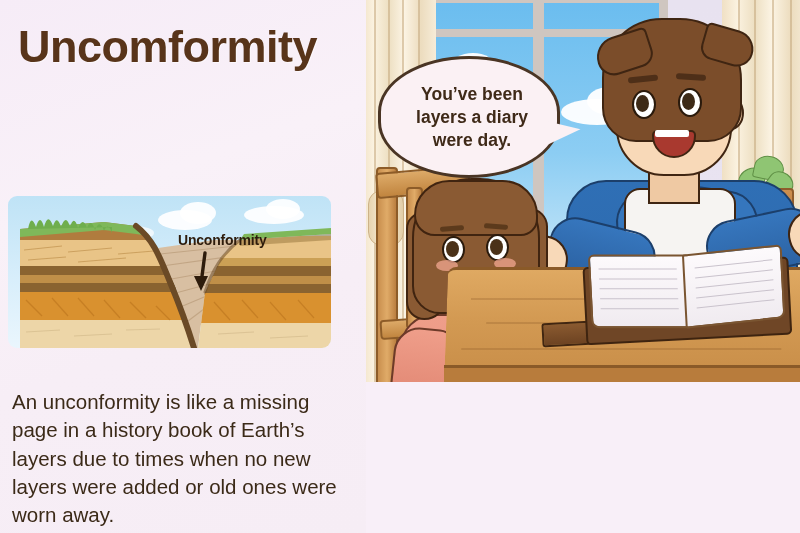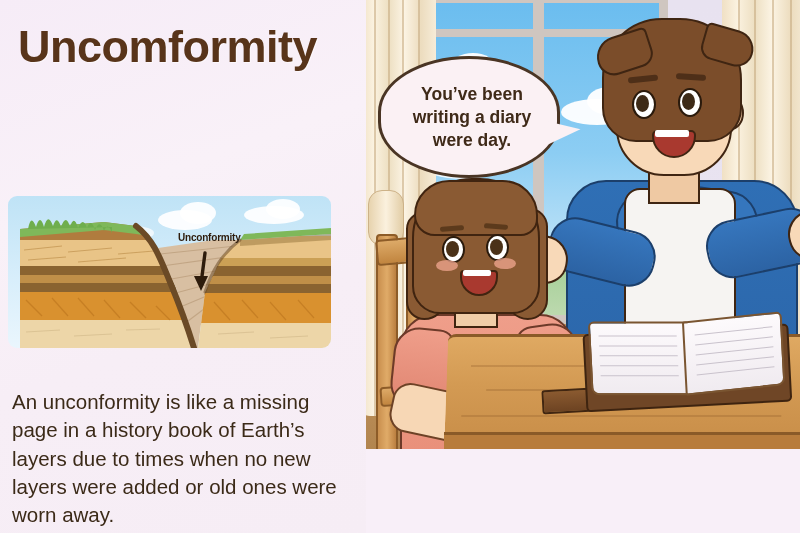--- a/index.html
+++ b/index.html
@@ -35,21 +35,21 @@
   .diagram{
     position:absolute;left:8px;top:196px;width:323px;height:152px;
     border-radius:9px;overflow:hidden;
     background:linear-gradient(#bfe3f6 0%,#d8eefb 55%,#eaf6fd 100%);
   }
   .dg-cloud{position:absolute;background:#ffffff;border-radius:50%;opacity:.92;}
   .strata{position:absolute;left:0;bottom:0;width:100%;height:100%;}
 
   
   .scene{
-    position:absolute;left:366px;top:0;width:434px;height:449px;overflow:hidden;
+    position:absolute;left:366px;top:0;width:434px;height:382px;overflow:hidden;
     background:#d946ef;
   }
   .wall{position:absolute;left:0;top:0;width:100%;height:100%;
     background:linear-gradient(#e8e2f0 0%,#e9e3f1 55%,#ded6e8 100%);}
   .floorwall{position:absolute;left:0;bottom:0;width:100%;height:150px;
     background:linear-gradient(#c79a63,#b2854f);}
   .window{
     position:absolute;left:36px;top:-6px;width:266px;height:330px;
     background:linear-gradient(#6bbdef 0%,#8ccdf3 48%,#b8e0f7 76%,#cfe9f3 100%);
     border:9px solid #cfc6c0;border-radius:3px;box-sizing:border-box;
@@ -195,21 +195,21 @@
     border-left:36px solid #fbf1f4;border-top:6px solid transparent;
     border-bottom:20px solid transparent;transform:rotate(4deg);
   }
   .bubble-tail-o{
     position:absolute;left:176px;top:119px;width:0;height:0;
     border-left:41px solid #4a3524;border-top:8px solid transparent;
     border-bottom:24px solid transparent;transform:rotate(4deg);z-index:-1;
   }
 
   .dg-label{
-    position:absolute;font-size:10px;font-weight:bold;color:#2e1c0c;
+    position:absolute;font-size:14px;font-weight:bold;color:#2e1c0c;
     letter-spacing:-0.2px;white-space:nowrap;text-align:right;
   }
 </style>
 </head>
 <body>
 
 <div class="page">
 
   <div class="left-panel">
 
@@ -462,20 +462,20 @@
         <div class="ob-line" style="left:10px;top:32px;width:78px;"></div>
         <div class="ob-line" style="left:10px;top:42px;width:78px;"></div>
         <div class="ob-line" style="left:10px;top:52px;width:78px;"></div>
       </div>
     </div>
 
     <div class="bubble-tail-o"></div>
     <div class="bubble">
       <div class="bubble-text">
         <div>You’ve been</div>
-        <div>writing a diary</div>
+        <div>layers a diary</div>
         <div>were day.</div>
       </div>
     </div>
     <div class="bubble-tail"></div>
 
   </div>
 </div>
 
 </body></html>

